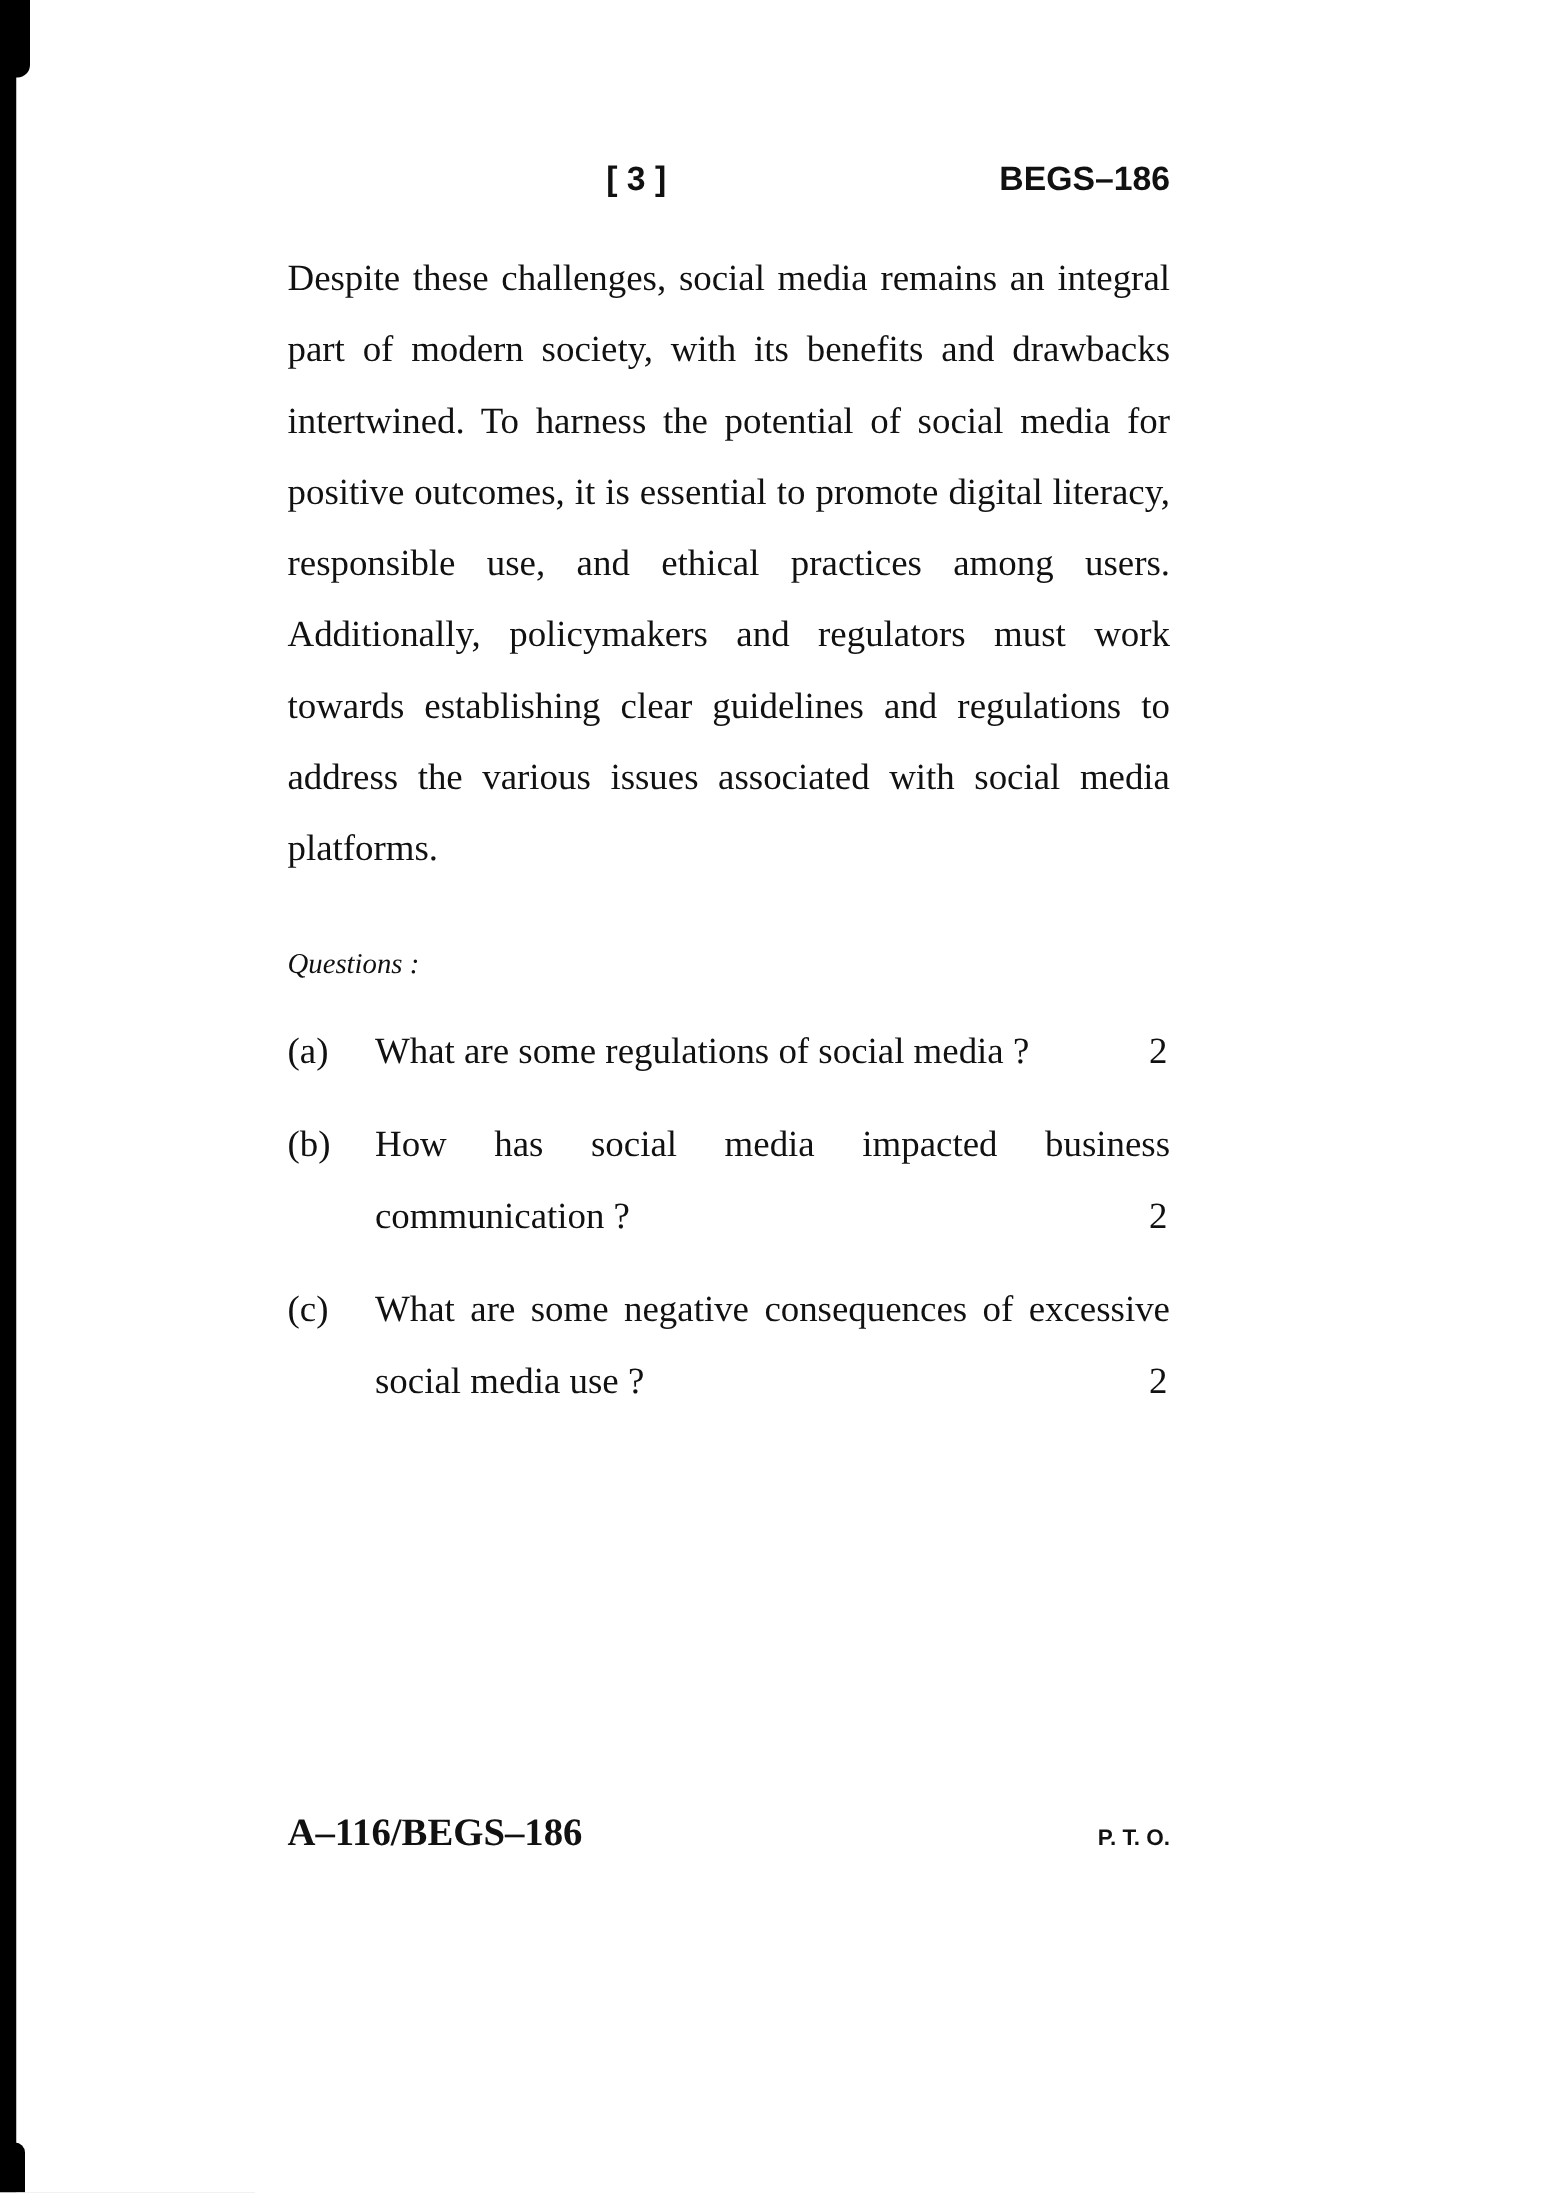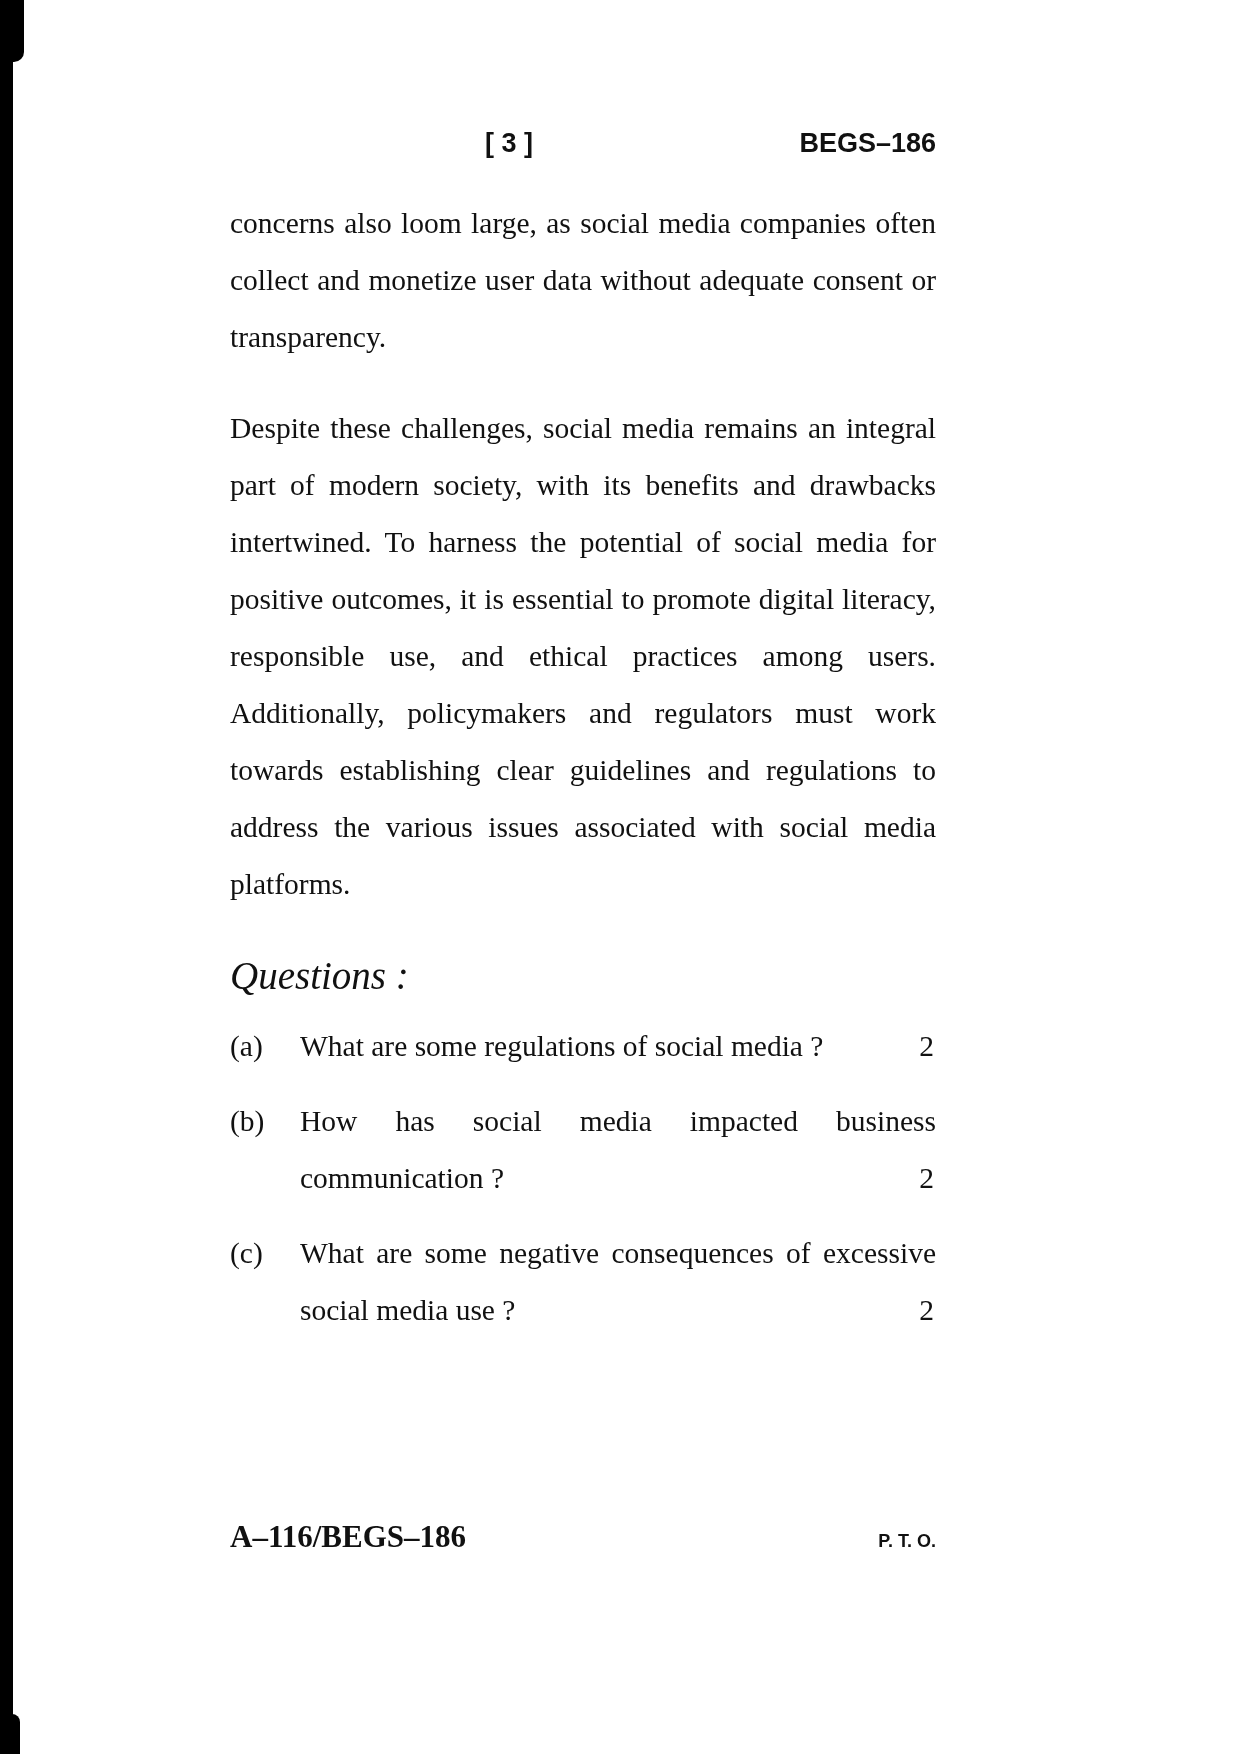--- a/index.html
+++ b/index.html
@@ -55,21 +55,21 @@
   .page-number { flex: 0 0 auto; margin-left: 255px; }
   .course-code { flex: 0 0 auto; margin-left: auto; margin-top: 48px; }
   .para {
     font-size: 29.5px;
     line-height: 57px;
     text-align: justify;
     margin: 0 0 34px 0;
   }
   .questions-heading {
     font-style: italic;
-    font-size: 39px;
+    font-size: 23px;
     line-height: 57px;
     margin: 6px 0 14px 0;
   }
   .question {
     position: relative;
     display: flex;
     font-size: 29.5px;
     line-height: 57px;
     margin-bottom: 18px;
   }
@@ -84,21 +84,21 @@
   .q-marks {
     position: absolute;
     right: 2px;
     bottom: 0;
     line-height: 57px;
   }
   .footer-row {
     position: absolute;
     left: 230px;
     width: 706px;
-    top: 1519px;
+    top: 1448px;
     display: flex;
     align-items: baseline;
   }
   .footer-left {
     font-family: "Liberation Serif", "DejaVu Serif", serif;
     font-weight: bold;
     font-size: 31px;
   }
   .footer-right {
     margin-left: auto;
@@ -116,21 +116,20 @@
   <div class="scan-blob-top"></div>
   <div class="scan-blob-bottom"></div>
 
   <div class="content">
 
     <div class="header-row">
       <span class="page-number">[ 3 ]</span>
       <span class="course-code">BEGS–186</span>
     </div>
 
-    <p class="para">concerns also loom large, as social media companies often collect and monetize user data without adequate consent or transparency.</p>
 
     <p class="para">Despite these challenges, social media remains an integral part of modern society, with its benefits and drawbacks intertwined. To harness the potential of social media for positive outcomes, it is essential to promote digital literacy, responsible use, and ethical practices among users. Additionally, policymakers and regulators must work towards establishing clear guidelines and regulations to address the various issues associated with social media platforms.</p>
 
     <div class="questions-heading">Questions :</div>
 
     <div class="question">
       <span class="q-label">(a)</span>
       <span class="q-text">What are some regulations of social media ?</span>
       <span class="q-marks">2</span>
     </div>

